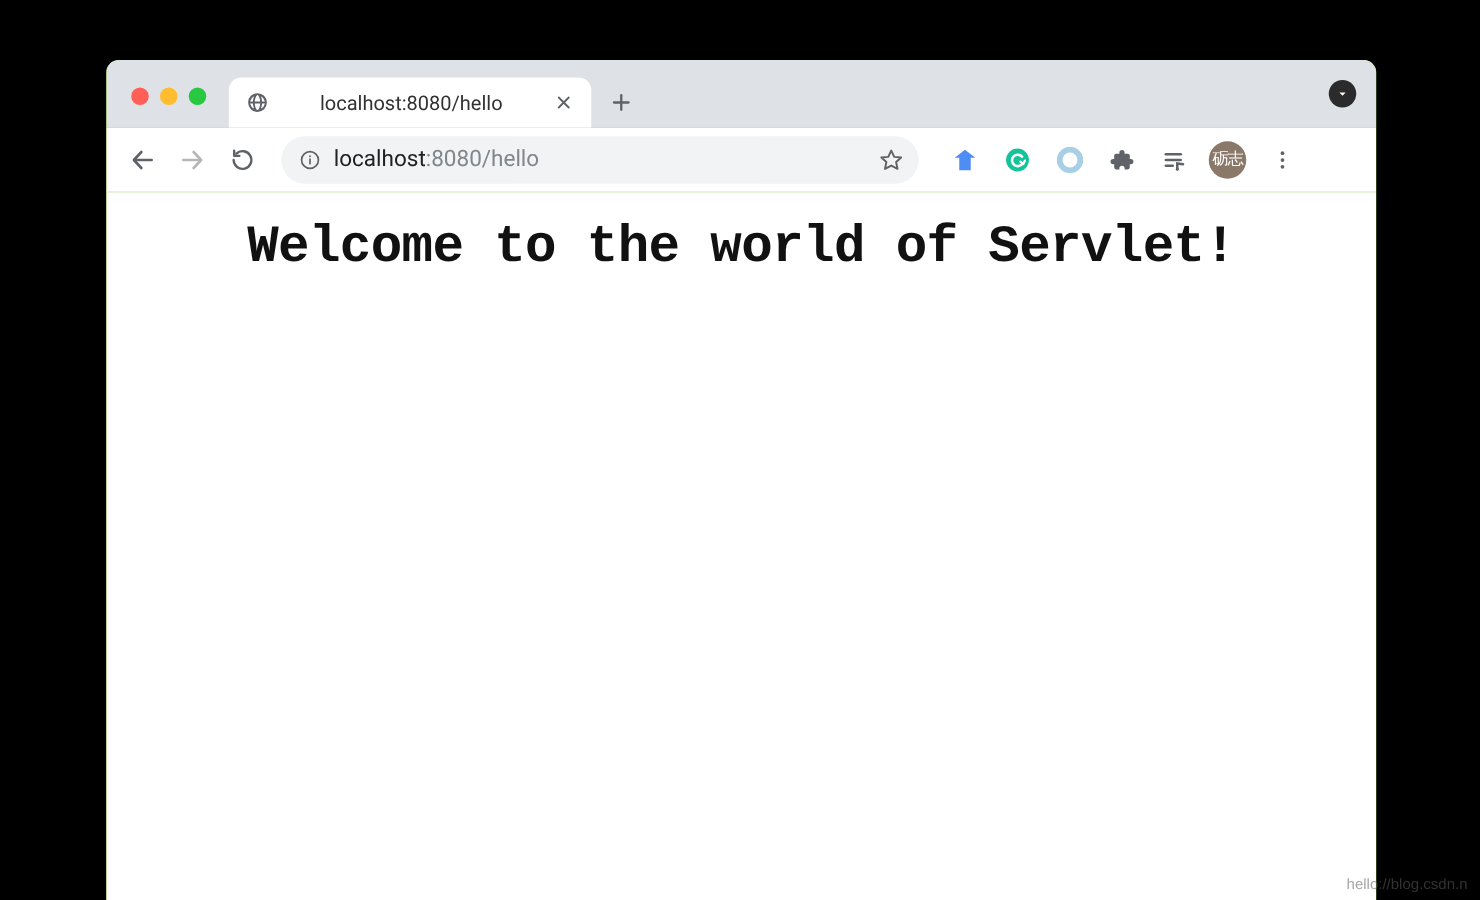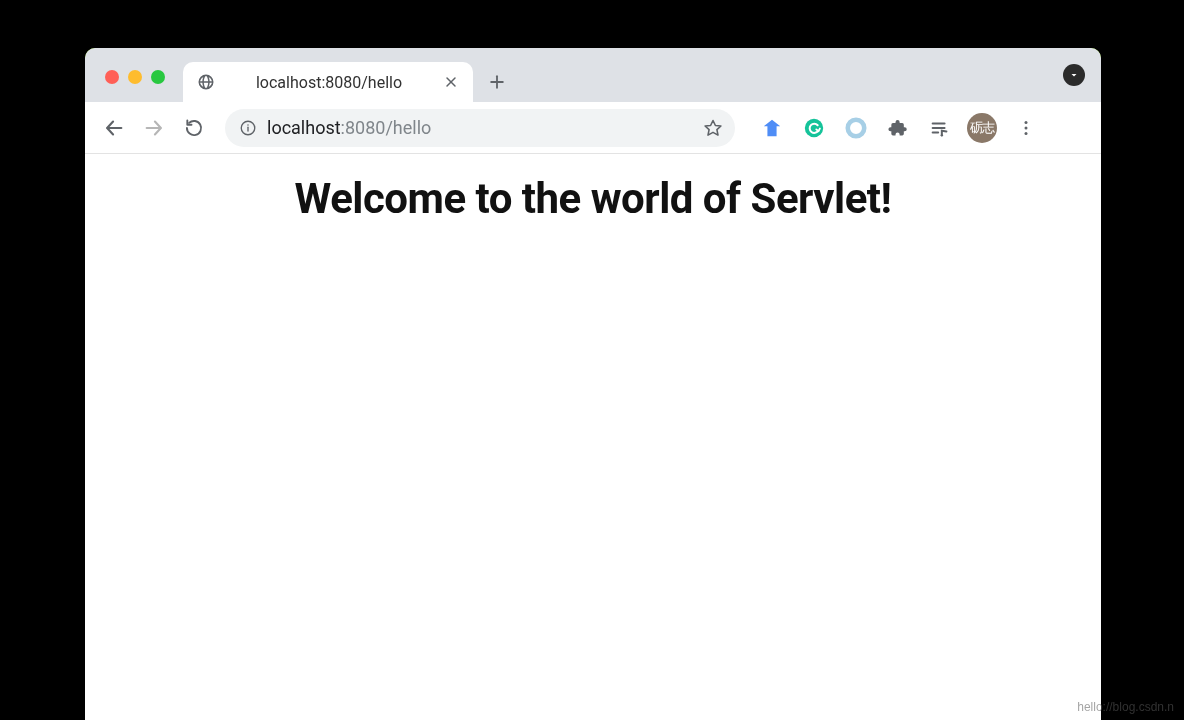--- a/index.html
+++ b/index.html
@@ -135,20 +135,21 @@
     .content {
       background:#fff;
       height: calc(100% - 106px);
       padding: 20px 10px;
     }
     .content h1 {
       font-size: 42px;
       font-weight: 700;
       color:#111;
       letter-spacing: -0.5px;
+      font-family: Liberation Mono, monospace;
     }
 
     .watermark {
       position:absolute;
       right: 10px;
       bottom: 6px;
       font-size: 12px;
       color: #5a5a5a;
       opacity: 0.55;
       font-family: Arial, sans-serif;

